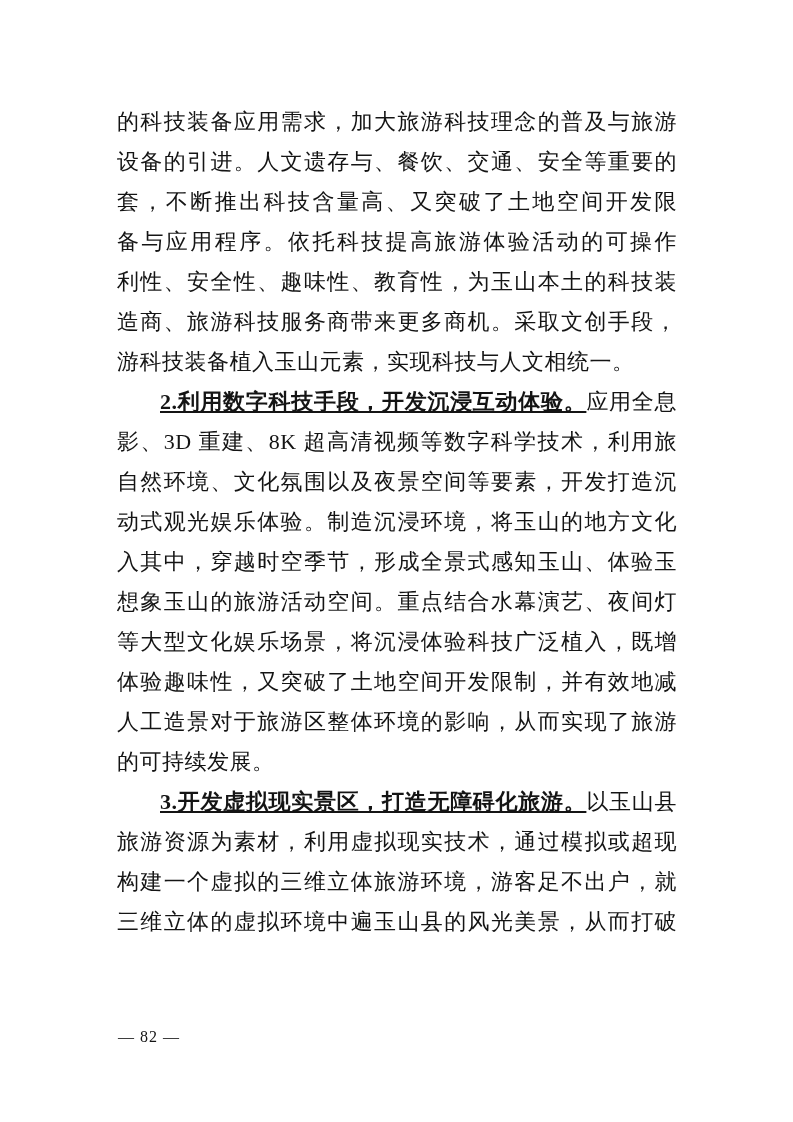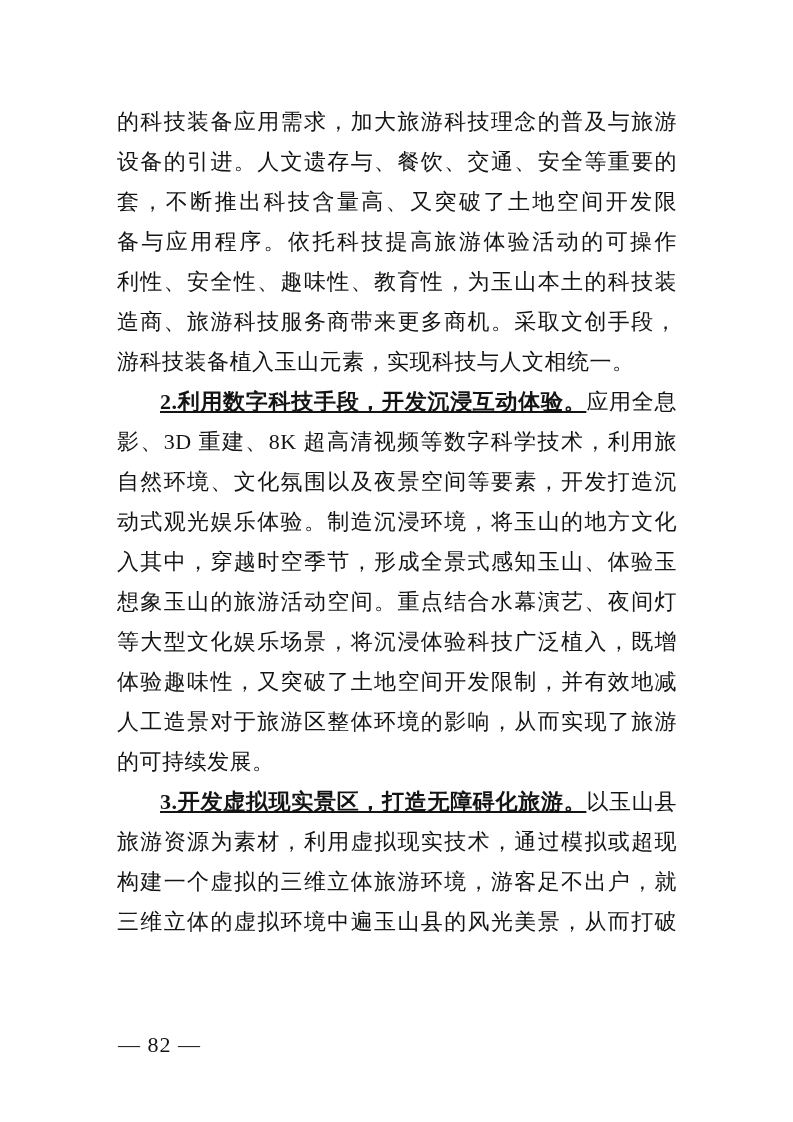--- a/index.html
+++ b/index.html
@@ -39,24 +39,23 @@
   .heading-bold {
     font-weight: 700;
     text-decoration: underline;
   }
   .page-number {
     position: absolute;
     left: 118px;
     top: 1022px;
     height: 30px;
     line-height: 30px;
-    font-size: 22px;
+    font-size: 16px;
     letter-spacing: 1px;
     color: #141414;
-    margin-top: 8px;
   }
 </style>
 </head>
 <body>
 
 <div class="page">
   <div class="text-block">
     <div class="line fill"><span>的科技装备应用需求，加大旅游科技理念的普及与旅游科技</span></div>
     <div class="line fill"><span>设备的引进。人文遗存与、餐饮、交通、安全等重要的服务配</span></div>
     <div class="line fill"><span>套，不断推出科技含量高、又突破了土地空间开发限制、装</span></div>

